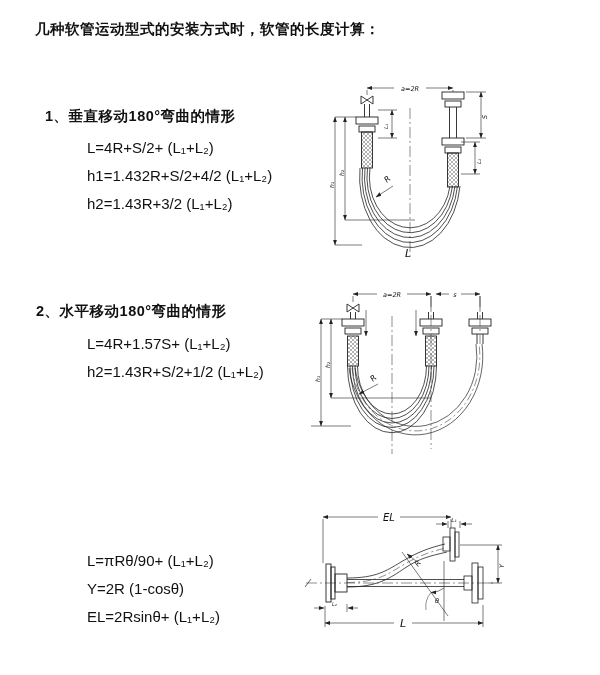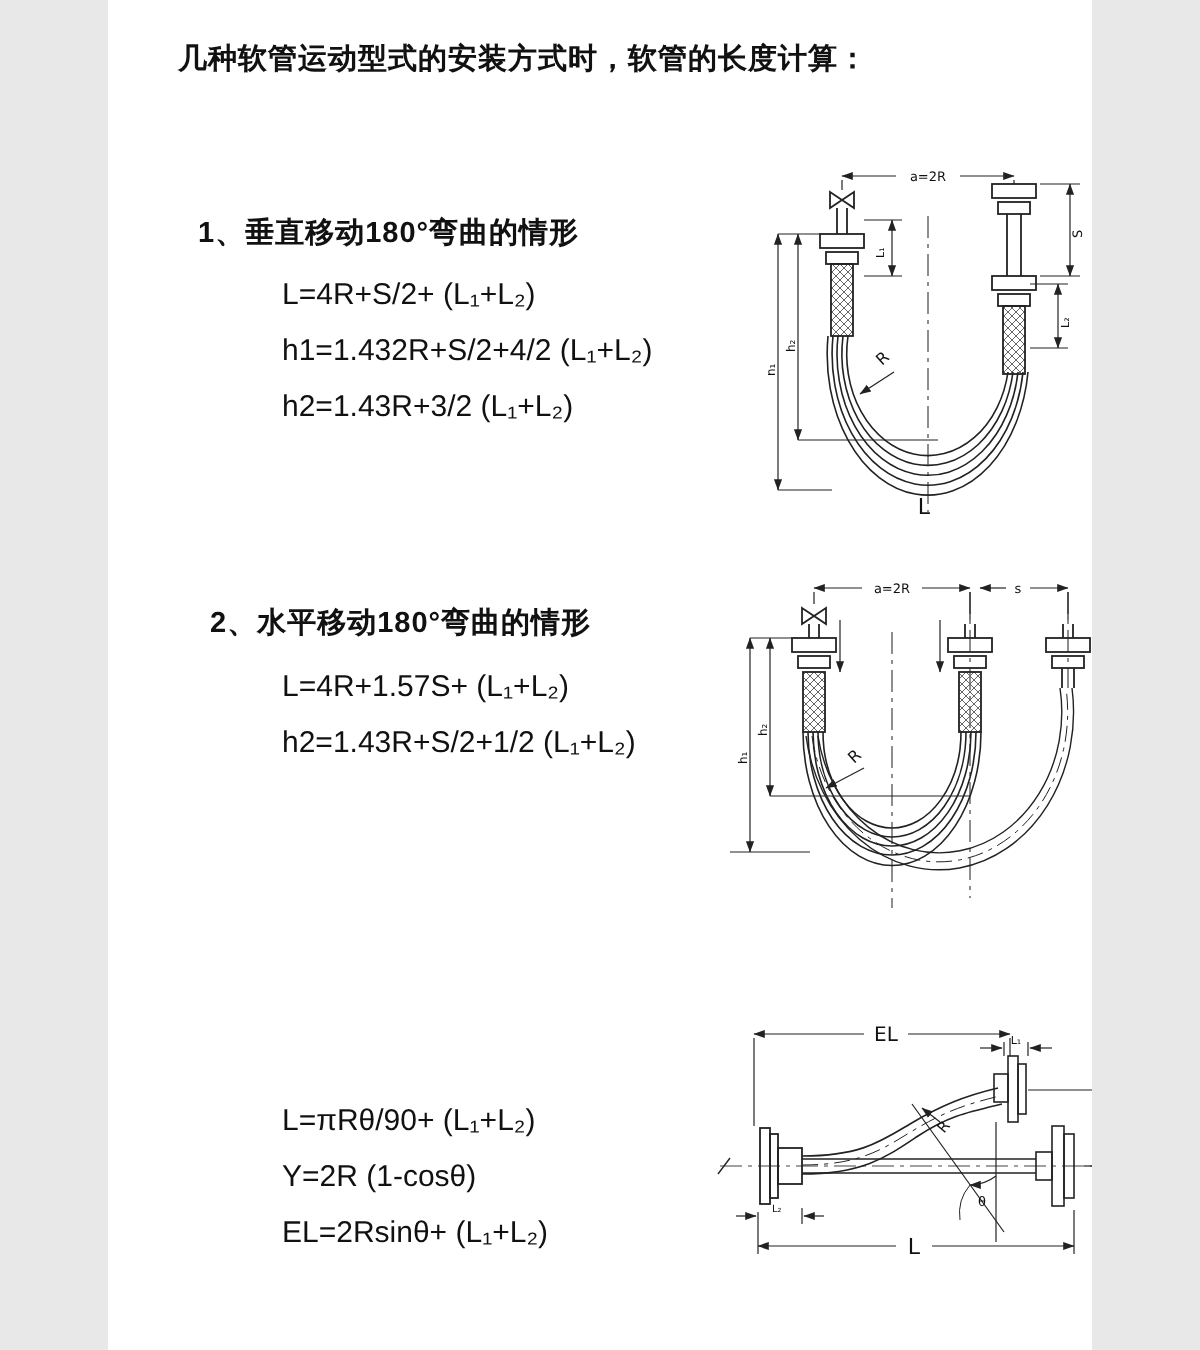--- a/index.html
+++ b/index.html
@@ -1,22 +1,22 @@
 <!DOCTYPE html>
 <html><head>
 <meta charset="utf-8">
 <style>
   html,body{margin:0;padding:0;background:#e8e8e8;}
-  .page{position:relative;width:492px;height:675px;background:#ffffff;margin:0 auto;
+  .page{position:relative;width:600px;height:675px;background:#ffffff;margin:0 auto;
         font-family:"Liberation Sans","DejaVu Sans",sans-serif;color:#111;overflow:hidden;}
   .title{position:absolute;left:35px;top:20px;font-size:14.5px;font-weight:bold;letter-spacing:0.5px;}
   .sec-heading{position:absolute;font-size:14.5px;font-weight:bold;letter-spacing:0.5px;}
   .formulas{position:absolute;font-size:15px;font-weight:normal;}
   .formulas div{height:28px;line-height:28px;white-space:pre;margin-left:12px;}
-  .diagram{position:absolute;}
+  .diagram{position:absolute;font-style:italic;}
   svg{display:block;}
   svg text{font-family:"DejaVu Sans","Liberation Sans",sans-serif;fill:#111;}
 </style>
 </head>
 <body>
 
 <div class="page">
 
   <div class="title">几种软管运动型式的安装方式时，软管的长度计算：</div>
 
@@ -103,21 +103,21 @@
     <text transform="translate(58,49) rotate(-90)" font-size="5.5">L₁</text>
     <text transform="translate(3.5,108) rotate(-90)" font-size="6">h₁</text>
     <text transform="translate(13.5,96) rotate(-90)" font-size="6">h₂</text>
     <text transform="translate(157,39) rotate(-90)" font-size="6.5">S</text>
     <text transform="translate(150.5,84) rotate(-90)" font-size="5.5">L₂</text>
     <text transform="translate(57,103) rotate(-42)" font-size="8">R</text>
     <text x="78" y="177" font-size="11" text-anchor="middle">L</text>
   </svg>
   </div>
 
-  <div class="sec-heading" style="left:51px;top:302px">2、水平移动180°弯曲的情形</div>
+  <div class="sec-heading" style="left:36px;top:302px">2、水平移动180°弯曲的情形</div>
   <div class="formulas" style="left:75px;top:330px">
     <div>L=4R+1.57S+ (L₁+L₂)</div>
     <div>h2=1.43R+S/2+1/2 (L₁+L₂)</div>
   </div>
 
   <div class="diagram" style="left:303px;top:286px">
   <svg width="292" height="176" viewBox="0 0 292 176">
     <defs>
       <marker id="a2" viewBox="0 0 10 10" refX="9" refY="5" markerWidth="10" markerHeight="10" orient="auto-start-reverse">
         <path d="M0,1.6 L9.5,5 L0,8.4 z" fill="#222"></path>

